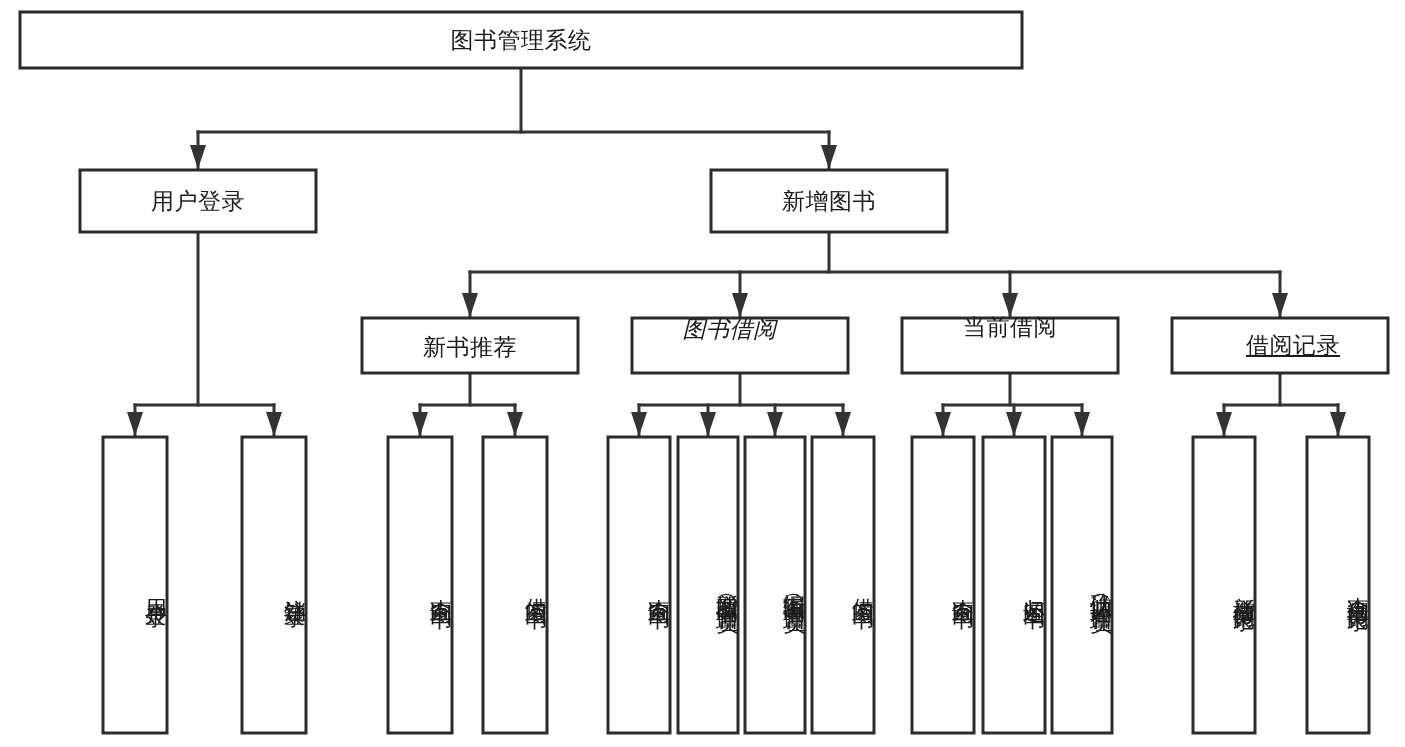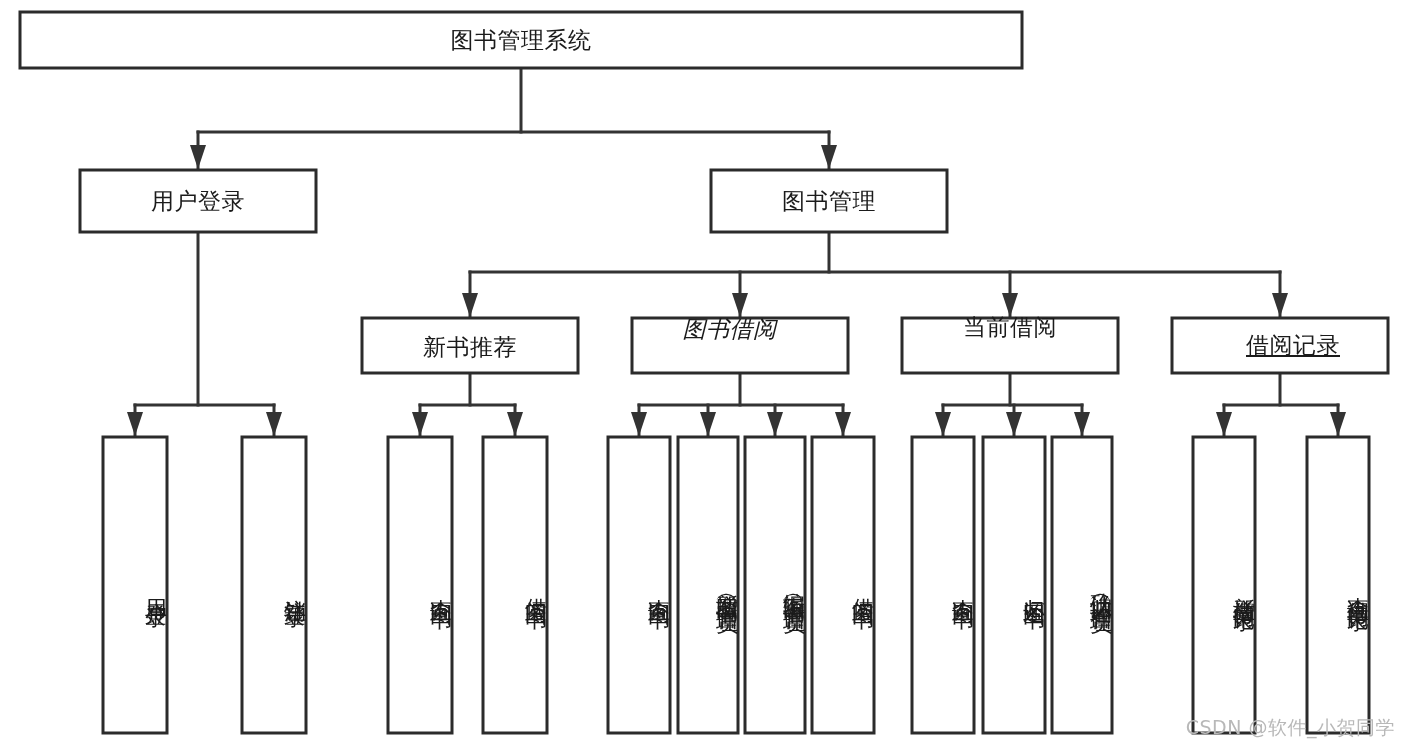--- a/index.html
+++ b/index.html
@@ -161,35 +161,34 @@
         <rect x="983" y="437" width="62" height="296" class="node-rect"></rect>
         <rect x="1052" y="437" width="60" height="296" class="node-rect"></rect>
         <rect x="1193" y="437" width="62" height="296" class="node-rect"></rect>
         <rect x="1307" y="437" width="62" height="296" class="node-rect"></rect>
       </g>
   </svg>
 
   <div id="labels-layer">
       <div class="node-label horizontal" style="left: 20px; top: 12px; width: 1002px; height: 56px;">图书管理系统</div>
       <div class="node-label horizontal" style="left: 80px; top: 170px; width: 236px; height: 62px;">用户登录</div>
-      <div class="node-label horizontal" style="left: 711px; top: 170px; width: 236px; height: 62px;">图书管理</div>
+      <div class="node-label horizontal" style="left: 711px; top: 170px; width: 236px; height: 62px;">新增图书</div>
       <div class="node-label horizontal" style="left: 362px; top: 318px; width: 216px; height: 58px;">新书推荐</div>
       <div class="node-label horizontal" style="left: 632px; top: 302px; width: 195px; height: 55px; font-style: italic;">图书借阅</div>
       <div class="node-label horizontal" style="left: 902px; top: 300px; width: 216px; height: 55px;">当前借阅</div>
       <div class="node-label horizontal" style="left: 1172px; top: 318px; width: 242px; height: 55px; text-decoration: underline;">借阅记录</div>
       <div class="node-label vertical" style="left: 103px; top: 437px; width: 64px; height: 296px;">用户登录</div>
       <div class="node-label vertical" style="left: 242px; top: 437px; width: 64px; height: 296px;">注销登录</div>
       <div class="node-label vertical" style="left: 388px; top: 437px; width: 64px; height: 296px;">查询图书</div>
       <div class="node-label vertical" style="left: 483px; top: 437px; width: 64px; height: 296px;">借阅图书</div>
       <div class="node-label vertical" style="left: 608px; top: 437px; width: 62px; height: 296px;">查询图书</div>
       <div class="node-label vertical tall-start" style="left: 678px; top: 437px; width: 60px; height: 296px;">新增图书（管理员）</div>
       <div class="node-label vertical tall-start" style="left: 745px; top: 437px; width: 60px; height: 296px;">编辑图书（管理员）</div>
       <div class="node-label vertical" style="left: 812px; top: 437px; width: 62px; height: 296px;">借阅图书</div>
       <div class="node-label vertical" style="left: 912px; top: 437px; width: 62px; height: 296px;">查询图书</div>
       <div class="node-label vertical" style="left: 983px; top: 437px; width: 62px; height: 296px;">归还图书</div>
       <div class="node-label vertical tall-start" style="left: 1052px; top: 437px; width: 60px; height: 296px;">确认归还（管理员）</div>
       <div class="node-label vertical tall-start" style="left: 1193px; top: 437px; width: 62px; height: 296px;">新增借阅记录</div>
       <div class="node-label vertical tall-start" style="left: 1307px; top: 437px; width: 62px; height: 296px;">查询借阅记录</div>
     </div>
 
-  <div class="watermark">CSDN @软件_小贺同学</div>
 
 </div>
 
 </body></html>

